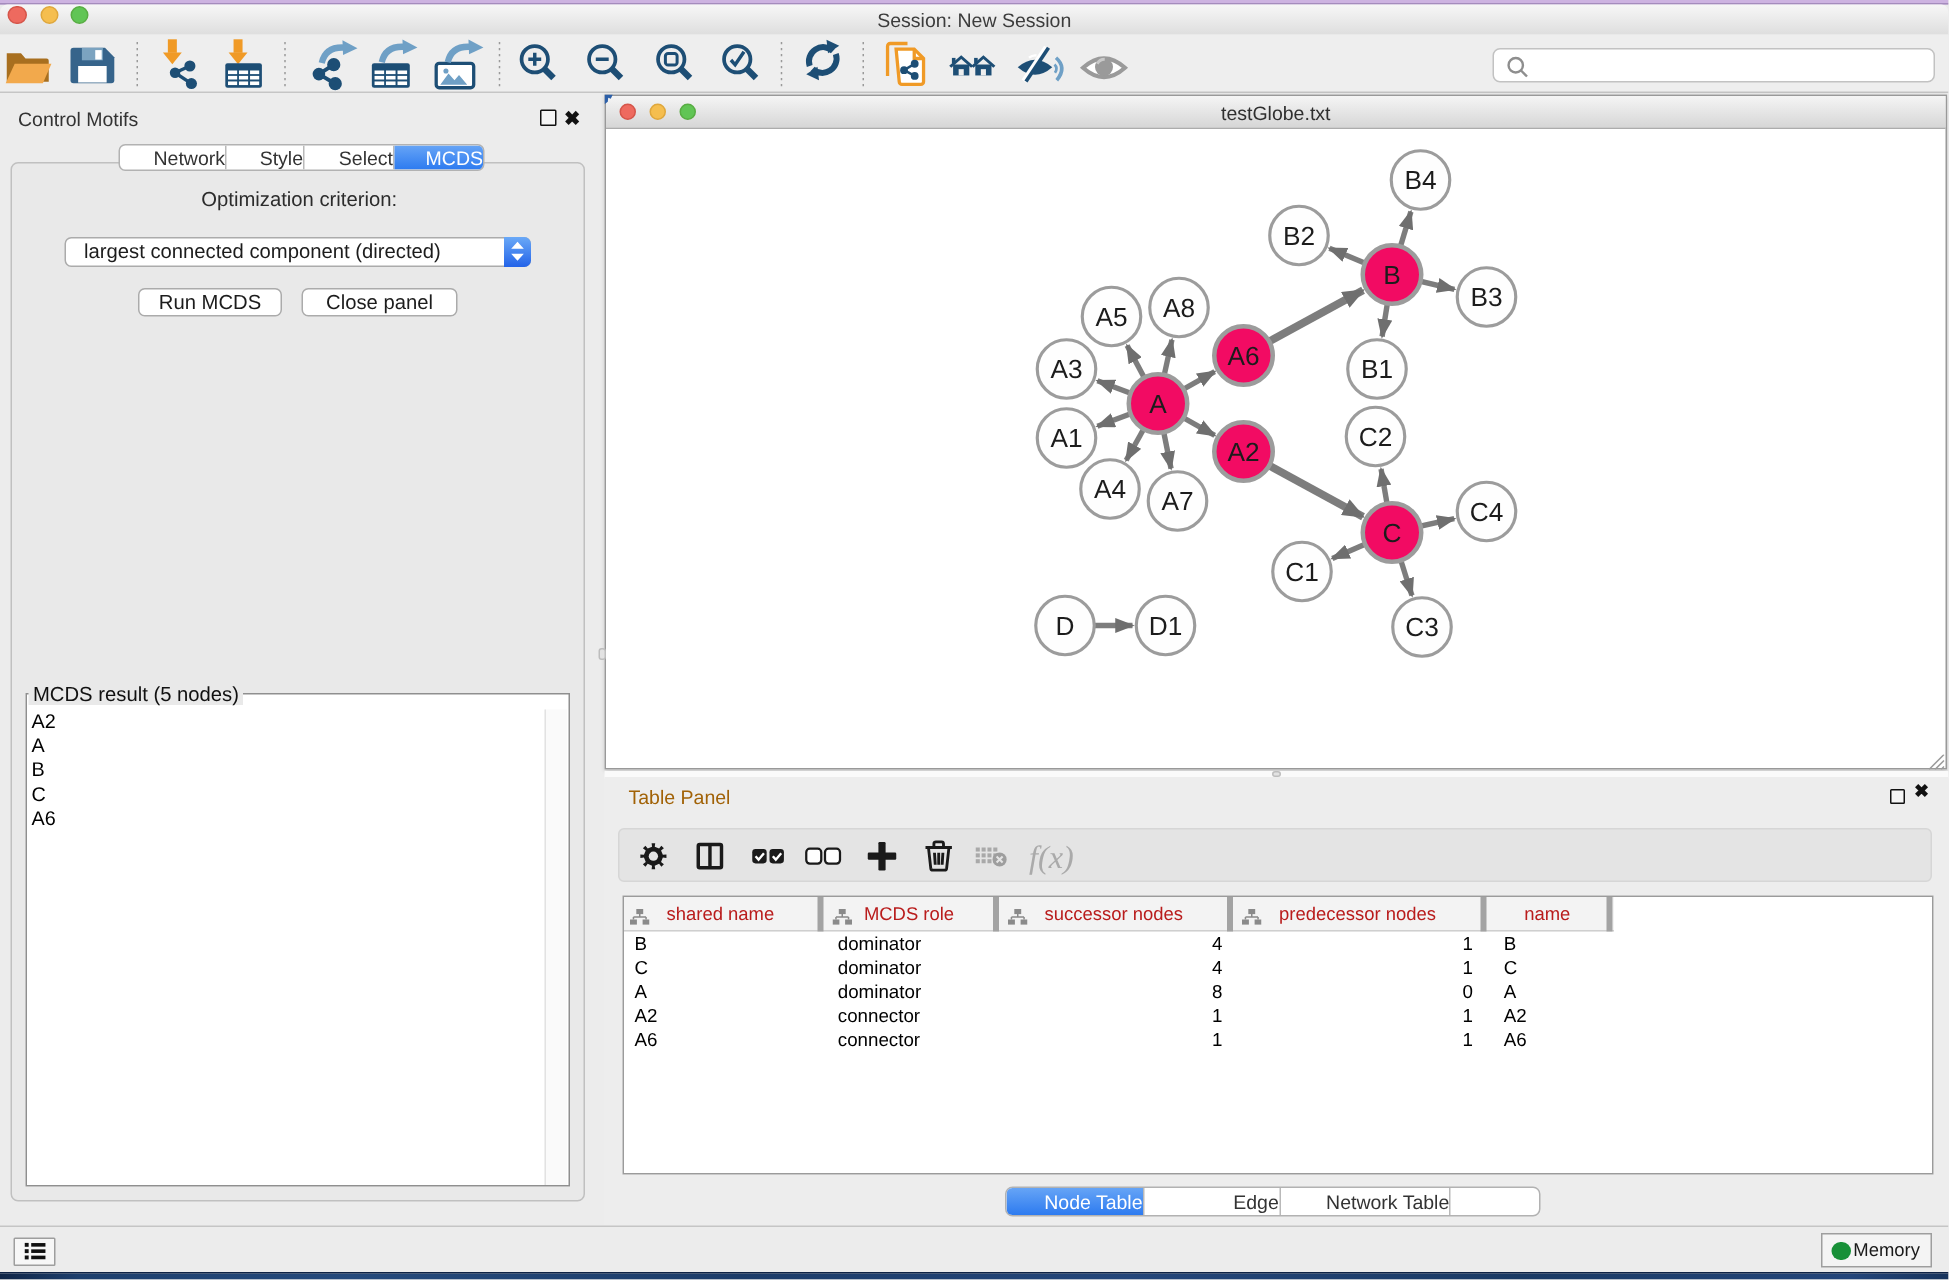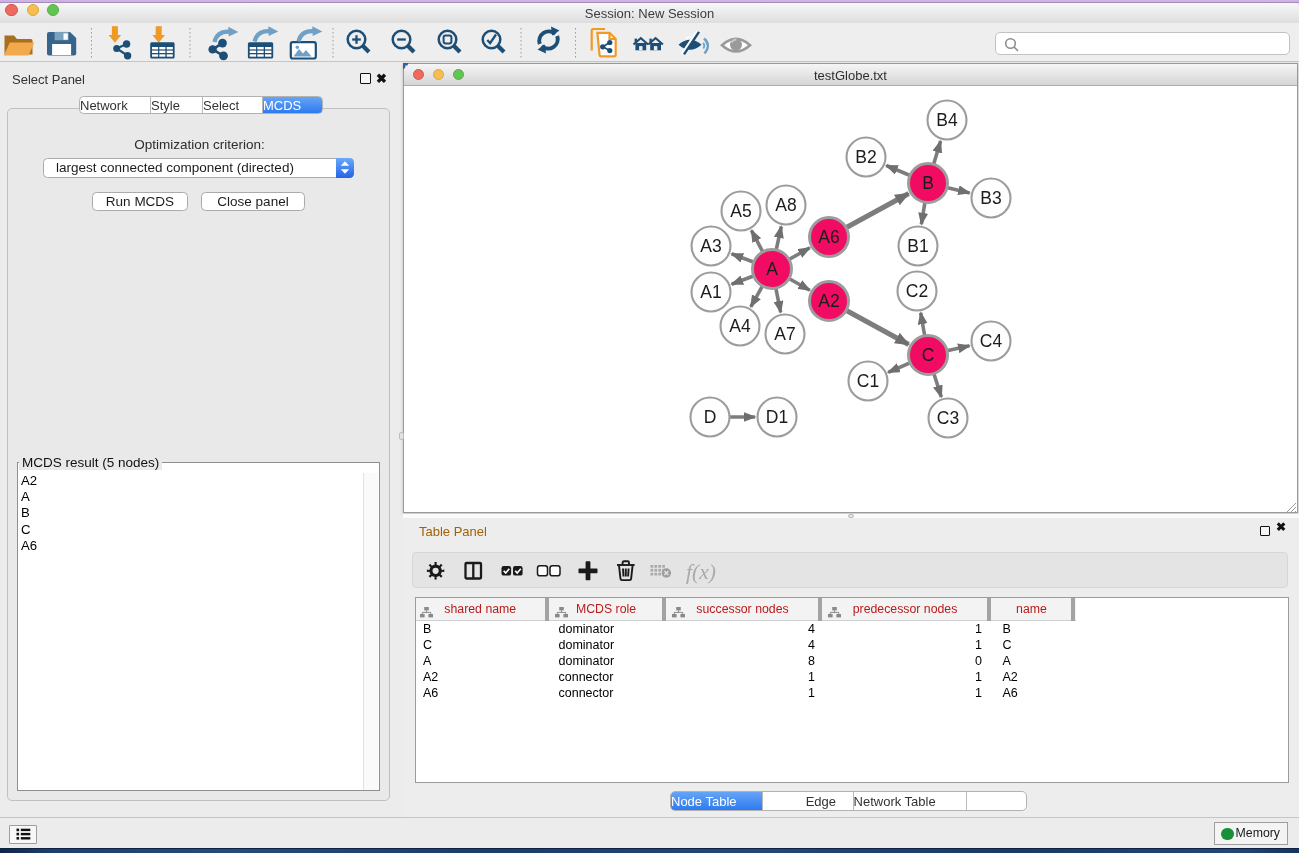--- a/index.html
+++ b/index.html
@@ -18,24 +18,24 @@
 #toolbar { left:0; top:23px; width:1299px; height:39px; background:#eeeeee; border-bottom:1px solid #c5c5c5; }
 #searchbox { left:995px; top:32px; width:295px; height:23px; background:#fff; border:1px solid #c2c2c2; border-radius:5px; }
 
 
 #leftdock { left:0; top:63px; width:403px; height:754px; background:#ececec; }
 #cp-title { left:12px; top:72px; font-size:13px; color:#333; }
 .fbtn { width:10.5px; height:10.5px; border:1.5px solid #111; border-radius:1px; background:#f5f5f5; }
 .xbtn { font-size:13px; font-weight:bold; color:#111; }
 #cp-box { left:7px; top:45px; width:383px; height:693px; background:#e9e9e9; border:1px solid #c0c0c0; border-radius:5px; }
 .seg { display:flex; position:absolute; height:18px; border:1px solid #b2b2b2; border-radius:4.5px; background:#fff; overflow:hidden; }
-.seg div { font-size:13px; color:#333; text-align:left; line-height:17px; border-right:1px solid #b9b9b9; }
+.seg div { font-size:13px; color:#333; text-align:right; line-height:17px; border-right:1px solid #b9b9b9; }
 .seg div:last-child { border-right:none; }
 .seg .on { background:linear-gradient(#66a4f6,#2d7bf0); color:#fff; }
-#opt-label { left:8px; top:74px; width:383px; text-align:center; font-size:13.5px; color:#2c2c2c; }
+#opt-label { left:8px; top:62px; width:383px; text-align:center; font-size:13.5px; color:#2c2c2c; }
 #dropdown { left:43px; top:95px; width:311px; height:19.5px; background:#fff; border:1px solid #ababab; border-radius:4.5px; font-size:13.5px; color:#1c1c1c; line-height:17.5px; padding-left:12px; }
 #dd-step { right:-1px; top:-1px; width:18px; height:19.5px; background:linear-gradient(#6aa9f7,#2363e8); border-radius:0 4.5px 4.5px 0; }
 .btn { height:19px; background:#fff; border:1px solid #ababab; border-radius:4.5px; font-size:13.5px; color:#1c1c1c; text-align:center; line-height:17px; }
 #groupbox { left:17px; top:399px; width:363px; height:329px; border:1px solid #8f8f8f; background:#fff; }
 #grouplabel { left:19px; top:391.5px; background:#e9e9e9; padding:0 3px; font-size:13.5px; color:#111; }
 #mcds-list { left:21px; top:410px; font-size:13.2px; color:#000; line-height:16.2px; }
 #scrolltrack { left:345px; top:10px; width:15px; height:317px; background:#fafafa; border-left:1px solid #e2e2e2; }
 
 
 #netwin { left:403px; top:63px; width:895px; height:450px; background:#fff; border:1px solid #999; box-shadow:0 1px 3px rgba(0,0,0,.2); }
@@ -201,21 +201,21 @@
     <path d="M731.5,19.5 a5.5,5.5 0 0 1 5,-3" stroke="#c9c9c9" stroke-width="2" fill="none"></path>
 </svg>
 <div class="abs" id="searchbox">
     <svg class="abs" style="left:8px;top:4px" width="16" height="16" viewBox="0 0 16 16">
       <circle cx="6.5" cy="6.5" r="4.8" fill="none" stroke="#8e8e8e" stroke-width="1.6"></circle>
       <line x1="10" y1="10" x2="14" y2="14" stroke="#8e8e8e" stroke-width="1.6"></line>
     </svg>
   </div>
 
 <div class="abs" id="leftdock">
-  <div class="abs" id="cp-title" style="top:9px">Select Panel</div>
+  <div class="abs" id="cp-title" style="top:9px">Control Motifs</div>
   <div class="abs fbtn" style="left:360px; top:10px;"></div>
   <div class="abs xbtn" style="left:376px; top:7.5px;">✖</div>
   <div class="abs" id="cp-box"></div>
   <div class="seg" style="left:79px; top:33px; width:244px;">
     <div style="width:71px;">Network</div>
       <div style="width:52px;">Style</div>
       <div style="width:60px;">Select</div>
       <div class="on" style="width:59px;">MCDS</div>
   </div>
   <div class="abs" id="opt-label">Optimization criterion:</div>

